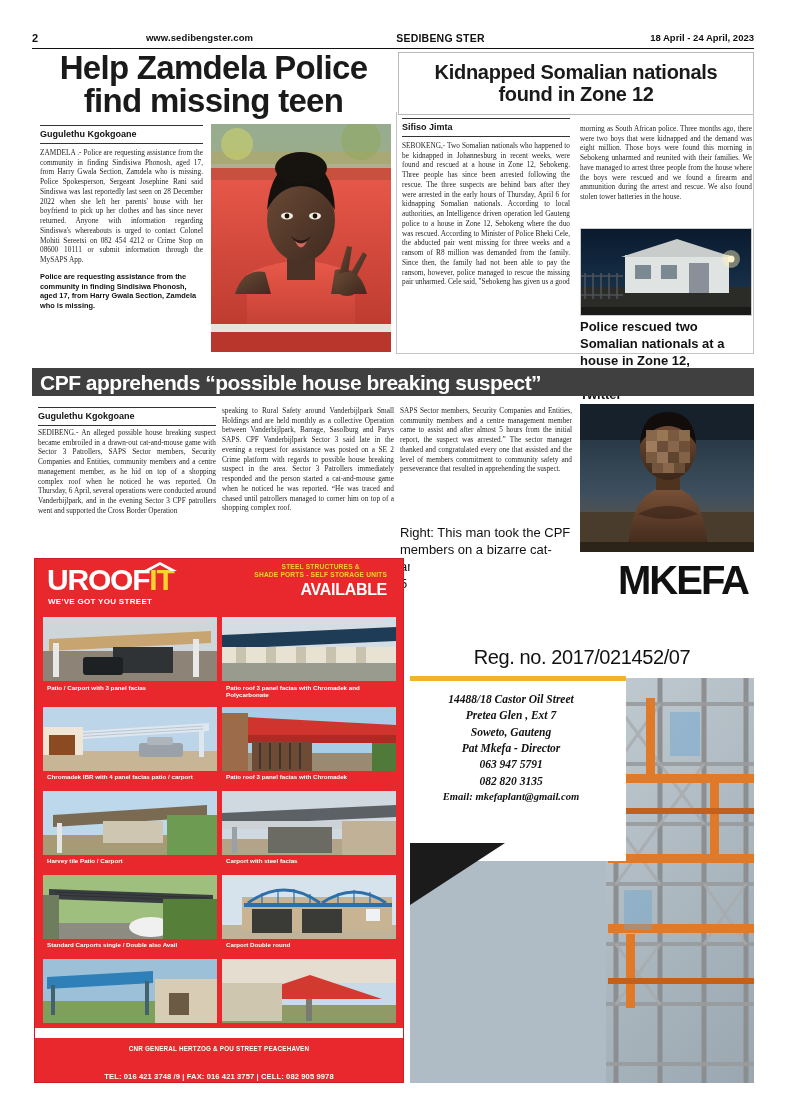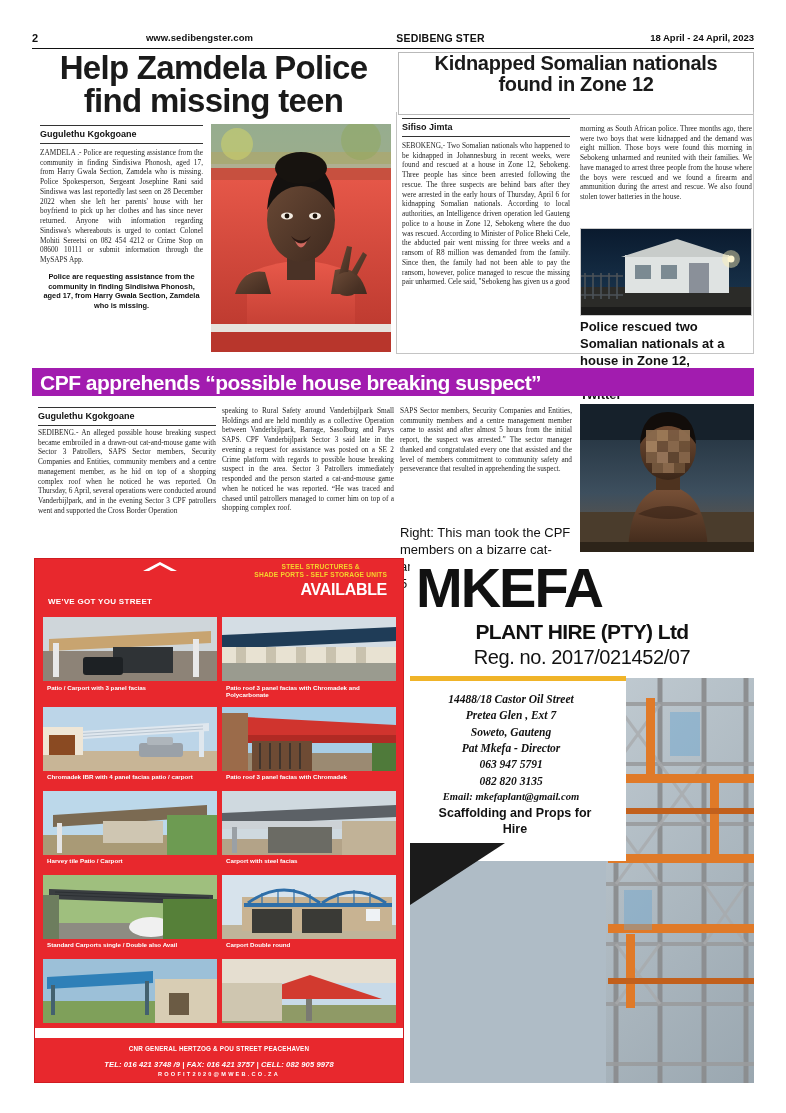--- a/index.html
+++ b/index.html
@@ -24,21 +24,21 @@
 
   
   .hl-left {
     position: absolute; left: 36px; top: 52px; width: 355px;
     font-size: 33px; font-weight: 700; line-height: 0.99;
     text-align: center; color: #1a1a1a; letter-spacing: -0.7px;
   }
   .box-right {
     position: absolute; left: 398px; top: 52px; width: 356px; height: 63px;
     border: 1px solid #b9b9b9;
-    display: flex; justify-content: center;
+    display: flex; align-items: center; justify-content: center;
   }
   .hl-right {
     font-size: 20px; font-weight: 700; line-height: 1.06;
     text-align: center; color: #1a1a1a; letter-spacing: -0.3px;
     padding: 0 6px;
   }
 
   
   .byline {
     font-size: 9px; font-weight: 700; color: #111;
@@ -48,42 +48,42 @@
 
   
   .body-col {
     font-family: "Liberation Serif", serif;
     font-size: 7.3px; line-height: 1.335; color: #252525;
     text-align: justify; hyphens: auto;
   }
   .body-bold {
     font-family: "Liberation Sans", sans-serif;
     font-size: 7.4px; line-height: 1.32; font-weight: 700;
-    color: #111; text-align: center; margin-top: 7px;
+    color: #111; text-align: left; margin-top: 7px;
   }
 
   
   .a1-byline { position: absolute; left: 40px; top: 125px; width: 163px; }
   .a1-text   { position: absolute; left: 40px; top: 148px; width: 163px; }
   .a1-photo  { position: absolute; left: 211px; top: 124px; width: 180px; height: 228px; overflow: hidden; }
 
   
   .a2-byline { position: absolute; left: 402px; top: 118px; width: 168px; }
   .a2-text   { position: absolute; left: 402px; top: 141px; width: 168px; }
   .a2-text2  { position: absolute; left: 580px; top: 124px; width: 172px; }
   .a2-photo  { position: absolute; left: 580px; top: 228px; width: 172px; height: 88px; overflow: hidden; border:1px solid #ccc;}
   .a2-cap    { position: absolute; left: 580px; top: 319px; width: 172px;
                font-size: 13px; font-weight: 700; line-height: 1.3; color: #111; }
   .a2-frame  { position: absolute; left: 396px; top: 112px; width: 358px; height: 242px;
                border: 1px solid #c4c4c4; border-top: none; pointer-events: none; }
 
   
   .cpf-banner {
     position: absolute; left: 32px; top: 368px; width: 722px; height: 28px;
-    background: #a21caf; display: flex; align-items: center; padding-left: 8px;
+    background: #404040; display: flex; align-items: center; padding-left: 8px;
   }
   .cpf-banner span {
     color: #fff; font-size: 21px; font-weight: 700; letter-spacing: -0.5px;
     line-height: 1;
   }
 
   .c1-byline { position: absolute; left: 38px; top: 407px; width: 178px; }
   .c1-text   { position: absolute; left: 38px; top: 428px; width: 178px; }
   .c2-text   { position: absolute; left: 222px; top: 406px; width: 172px; }
   .c3-text   { position: absolute; left: 400px; top: 406px; width: 172px; }
@@ -110,31 +110,31 @@
   .ur-row { display:flex; gap:5px; margin-bottom:5px; }
   .ur-cell { width:174px; }
   .ur-img { width:100%; height:64px; background:#bbb; display:block; }
   .ur-cap { background:#e8282d; color:#fff; font-size:6.2px; font-weight:700;
             padding:2.5px 4px; line-height:1.25; min-height:15px; }
   .ur-cap.two { min-height:15px; }
 
   .ur-foot { position:absolute; left:0; bottom:0; width:100%; height:44px;
              background:#e8282d; color:#fff; text-align:center; padding-top:7px;}
   .ur-foot .l1 { font-size:6.3px; font-weight:700; letter-spacing:.2px;}
-  .ur-foot .l2 { font-size:7.6px; font-weight:700; letter-spacing:.1px; margin-top:8px;font-style:italic;}
+  .ur-foot .l2 { font-size:7.6px; font-weight:700; letter-spacing:.1px; margin-top:20px;}
   .ur-foot .l3 { font-size:5.6px; font-weight:700; letter-spacing:2.2px; margin-top:2px;}
   .ur-wave { position:absolute; left:0; bottom:44px; width:100%; height:10px; background:#fff; }
 
   
   .ad-mkefa {
     position: absolute; left: 410px; top: 558px; width: 344px; height: 525px;
     background: #ffffff; overflow: hidden;
   }
-  .mk-name { position:absolute; left:6px; top:4px; width:332px; text-align:left;
-             font-size:56px; font-weight:700; letter-spacing:-2px; line-height:0.92; color:#111;}
+  .mk-name { position:absolute; left:6px; top:4px; width:332px; text-align:right;
+             font-size:40px; font-weight:700; letter-spacing:-2px; line-height:0.92; color:#111;}
   .mk-sub  { position:absolute; left:6px; top:62px; width:332px; text-align:center;
              font-size:21px; font-weight:700; letter-spacing:-0.6px; color:#111;}
   .mk-reg  { position:absolute; left:6px; top:88px; width:332px; text-align:center;
              font-size:20px; font-weight:400; letter-spacing:-0.4px; color:#111;}
   .mk-photo { position:absolute; left:0; top:120px; width:344px; height:405px; overflow:hidden;}
   .mk-info {
     position:absolute; left:6px; top:128px; width:190px; padding:5px 4px;
     background: rgba(255,255,255,0.0); text-align:center;
     font-family:"Liberation Serif", serif; font-style: italic; font-weight:700;
     color:#111; font-size:11.5px; line-height:1.42;
@@ -321,20 +321,23 @@
         <rect x="94" y="59" width="11" height="10" fill="#6b4f36"></rect>
       </g>
 
       <rect y="138" width="174" height="10" fill="#2d2419"></rect>
     </svg>
   </div>
 
   <div class="ad-uroofit">
 
     <div class="ur-top">
+      <div class="ur-logo">
+        <span>UROOF</span><span class="it">IT</span>
+      </div>
       <svg class="ur-roofline" viewBox="0 0 34 10">
         <polygon points="17,0 34,9 28,9 17,3 6,9 0,9" fill="#ffffff"></polygon>
       </svg>
       <div class="ur-tag">WE'VE GOT YOU STREET</div>
       <div class="ur-steel">
         <div>STEEL STRUCTURES &amp;</div>
         <div>SHADE PORTS  -  SELF STORAGE UNITS</div>
       </div>
       <div class="ur-avail">AVAILABLE</div>
     </div>
@@ -514,21 +517,20 @@
     <div class="ur-foot">
       <div class="l1">CNR GENERAL HERTZOG &amp; POU STREET PEACEHAVEN</div>
       <div class="l2">TEL: 016 421 3748 /9 | FAX: 016 421 3757 | CELL: 082 905 9978</div>
       <div class="l3">ROOFIT2020@MWEB.CO.ZA</div>
     </div>
   </div>
 
   <div class="ad-mkefa">
 
     <div class="mk-name">MKEFA</div>
-    <div class="mk-sub">PLANT HIRE (PTY) Ltd</div>
     <div class="mk-reg">Reg. no. 2017/021452/07</div>
 
     <div class="mk-photo">
       <svg width="344" height="405" viewBox="0 0 344 405">
         <defs>
           <linearGradient id="scaffbg" x1="0" y1="0" x2="1" y2="1">
             <stop offset="0%" stop-color="#cfd8de"></stop>
               <stop offset="100%" stop-color="#9aa7b0"></stop>
           </linearGradient>
         </defs>
@@ -591,17 +593,16 @@
     <div class="mk-info">
       <div>14488/18 Castor Oil Street</div>
       <div>Pretea Glen , Ext 7</div>
       <div>Soweto, Gauteng</div>
       <div>Pat Mkefa - Director</div>
       <div>063 947 5791</div>
       <div>082 820 3135</div>
       <div class="small">Email: mkefaplant@gmail.com</div>
     </div>
 
-    <div class="mk-scaff">Scaffolding and Props for Hire</div>
     <div class="mk-black-tri"></div>
   </div>
 
 </div>
 
 </body></html>

